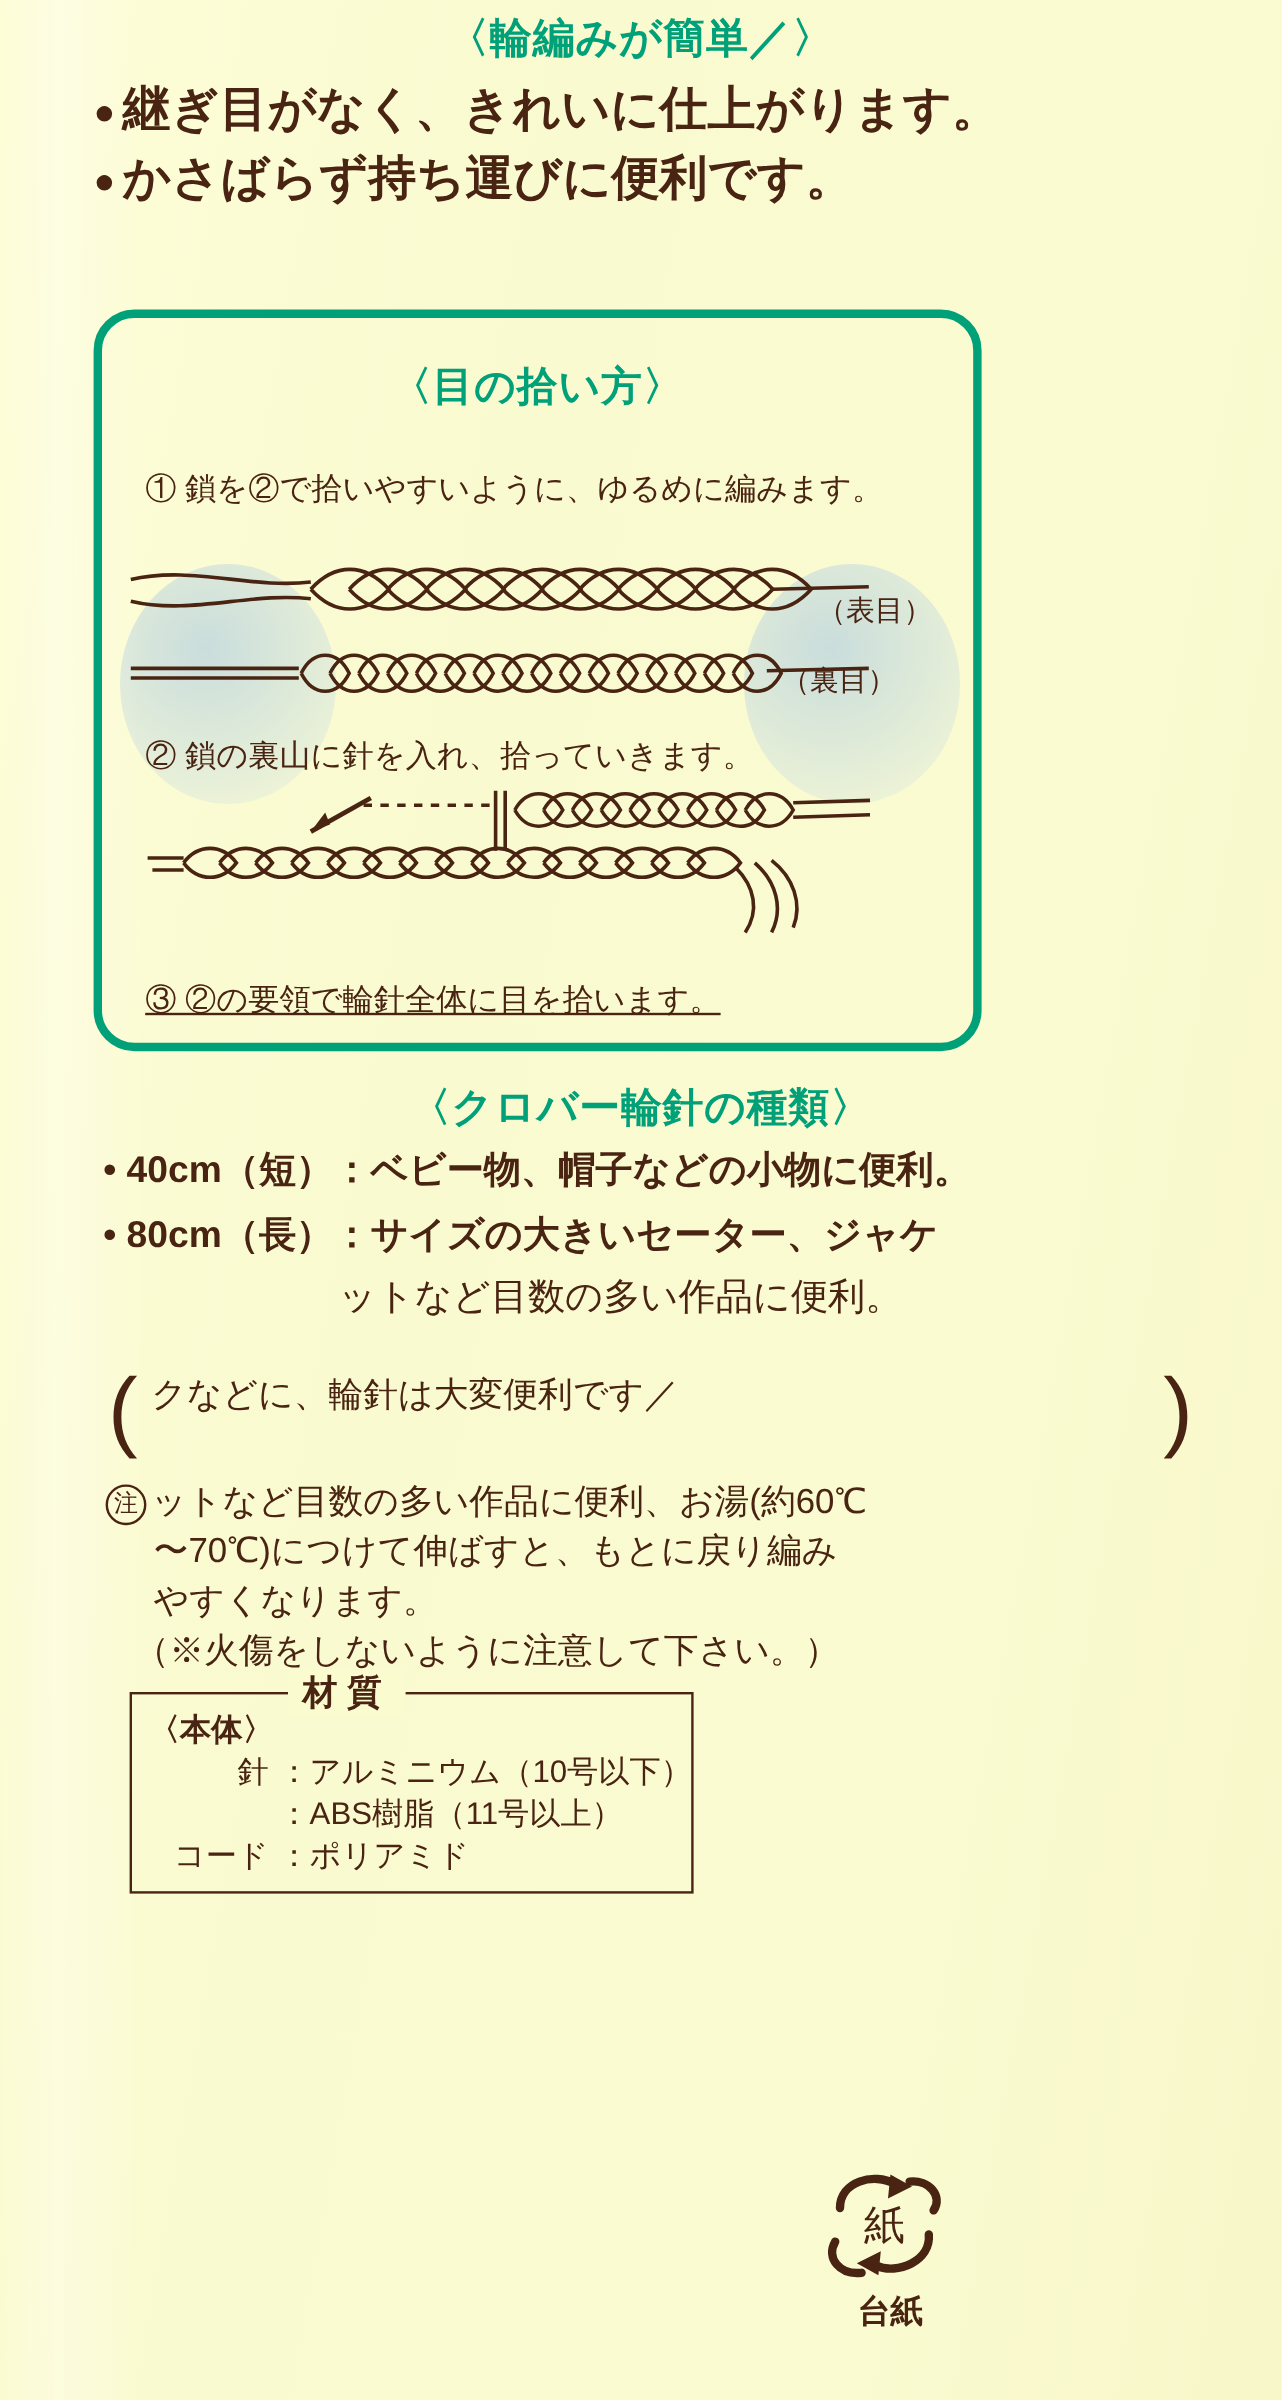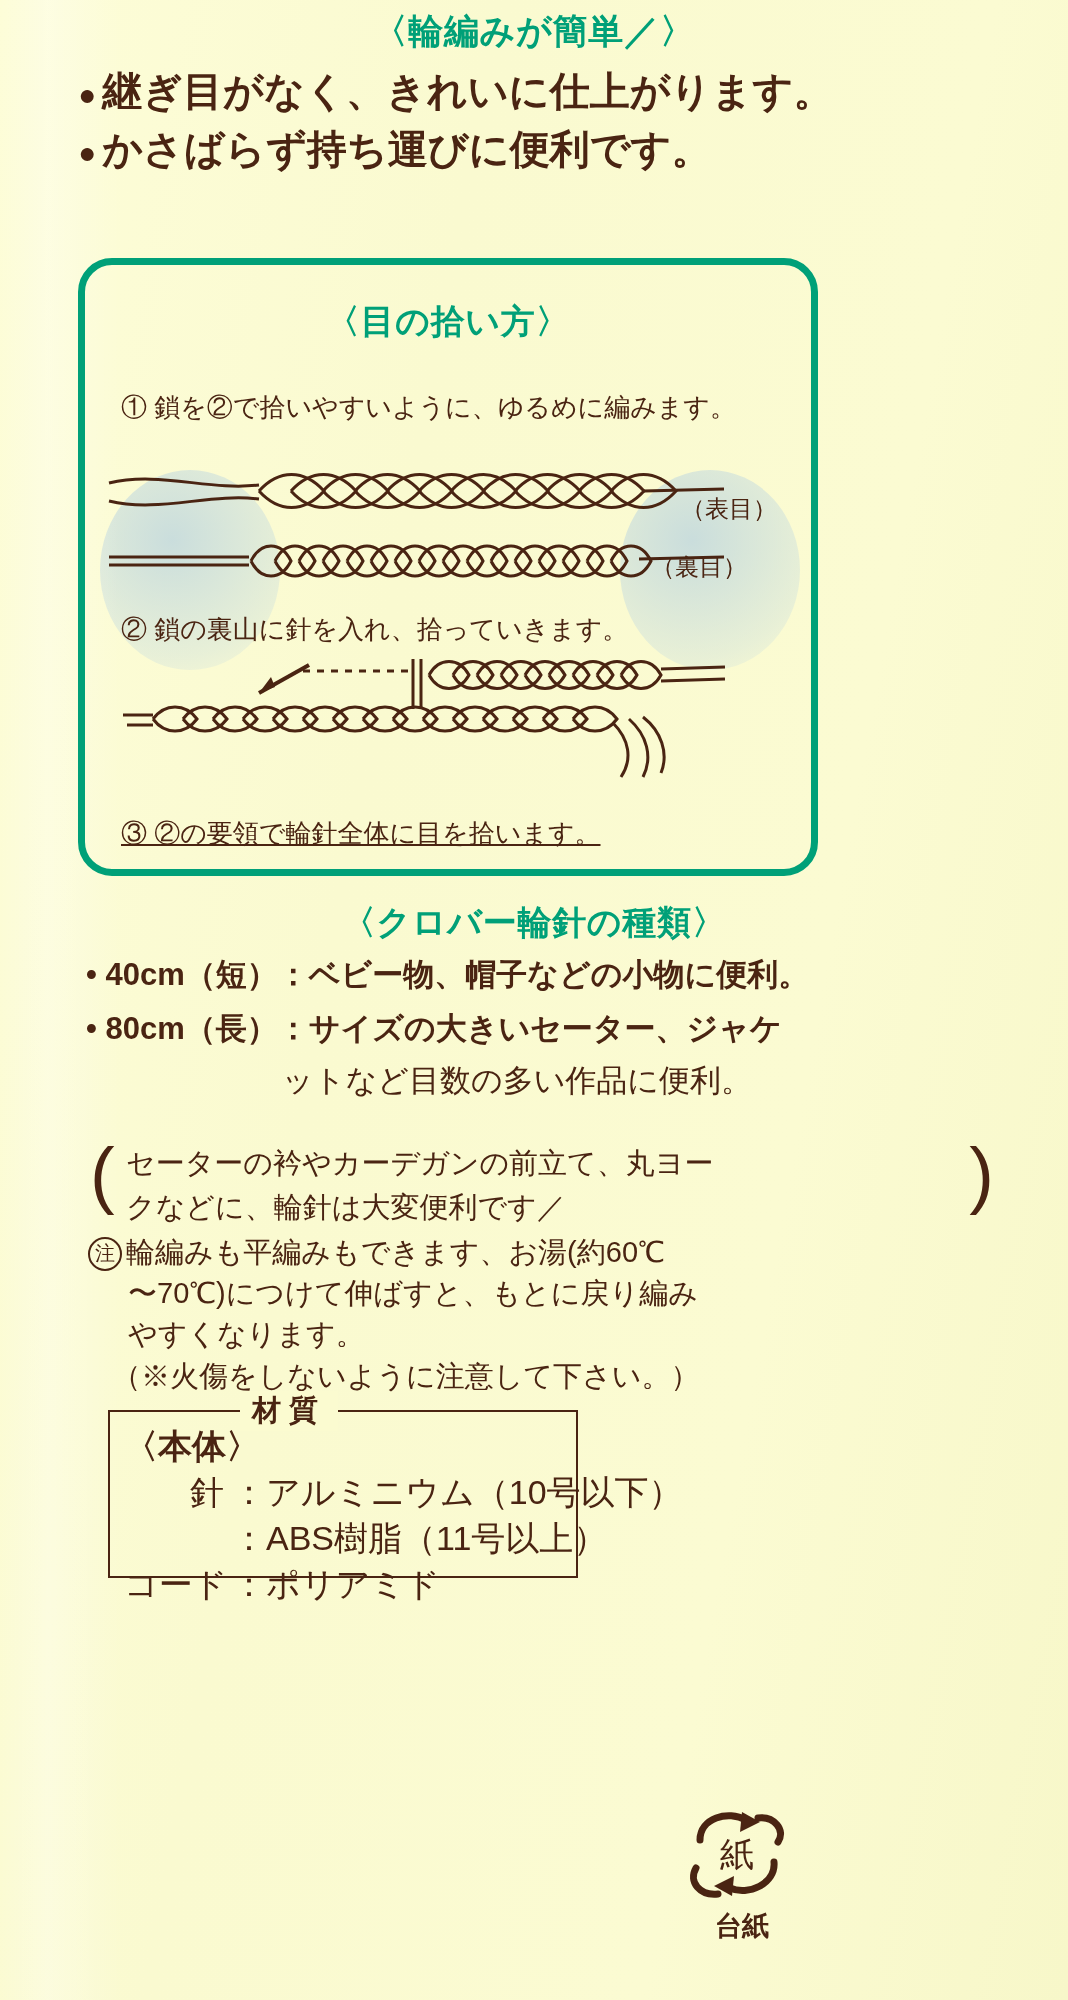--- a/index.html
+++ b/index.html
@@ -117,21 +117,21 @@
     position:absolute;left:108px;top:1410px;width:470px;height:168px;
     border:2px solid #4a2412;
     box-sizing:border-box;
   }
   .material .cap{
     position:absolute;top:-21px;left:130px;background:#fbfbd0;padding:0 12px;
     font-size:29px;letter-spacing:.28em;font-weight:700;
   }
   .mat-body{
     position:absolute;left:14px;top:12px;right:8px;
-    font-size:34px;line-height:1.35;
+    font-size:26px;line-height:1.35;
   }
   .mat-body .hd{font-weight:700;}
   .mat-row{white-space:nowrap;}
   .mat-row .k{display:inline-block;width:100px;text-align:left;}
 
   .recycle{
     position:absolute;right:66px;bottom:46px;width:320px;height:150px;
   }
   .rc-item{position:absolute;text-align:center;}
   .rc-label{font-size:27px;font-weight:700;margin-top:4px;color:#4a2412;}
@@ -266,26 +266,25 @@
     </div>
     <div class="type-row">
       <span class="bd">• 80cm（長）</span><span>：</span><span>サイズの大きいセーター、ジャケ</span>
     </div>
     <div class="type-cont">ットなど目数の多い作品に便利。</div>
   </div>
 
   <div class="paren-block">
     <span class="paren-l">(</span>
     <span class="paren-r">)</span>
-    <div class="paren-txt">セーターの衿やカーデガンの前立て、丸ヨー</div>
     <div class="paren-txt">クなどに、輪針は大変便利です／</div>
   </div>
 
   <div class="note">
-    <div><span class="mark">注</span><span>輪編みも平編みもできます、お湯(約60℃</span></div>
+    <div><span class="mark">注</span><span>ットなど目数の多い作品に便利、お湯(約60℃</span></div>
     <div class="note-ind">〜70℃)につけて伸ばすと、もとに戻り編み</div>
     <div class="note-ind">やすくなります。</div>
     <div class="note-center">（※火傷をしないように注意して下さい。）</div>
   </div>
 
   <div class="material">
     <div class="cap">材質</div>
     <div class="mat-body">
       <div class="hd">〈本体〉</div>
       <div class="mat-row"><span class="k" style="text-align:right;padding-right:8px;">針</span><span>：</span><span>アルミニウム（10号以下）</span></div>

